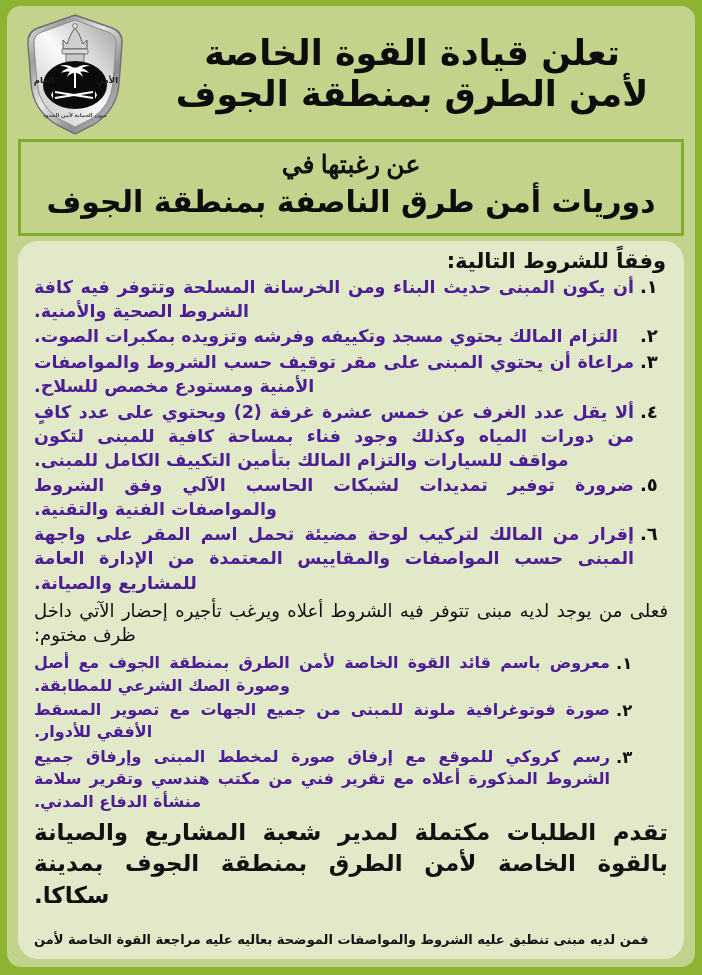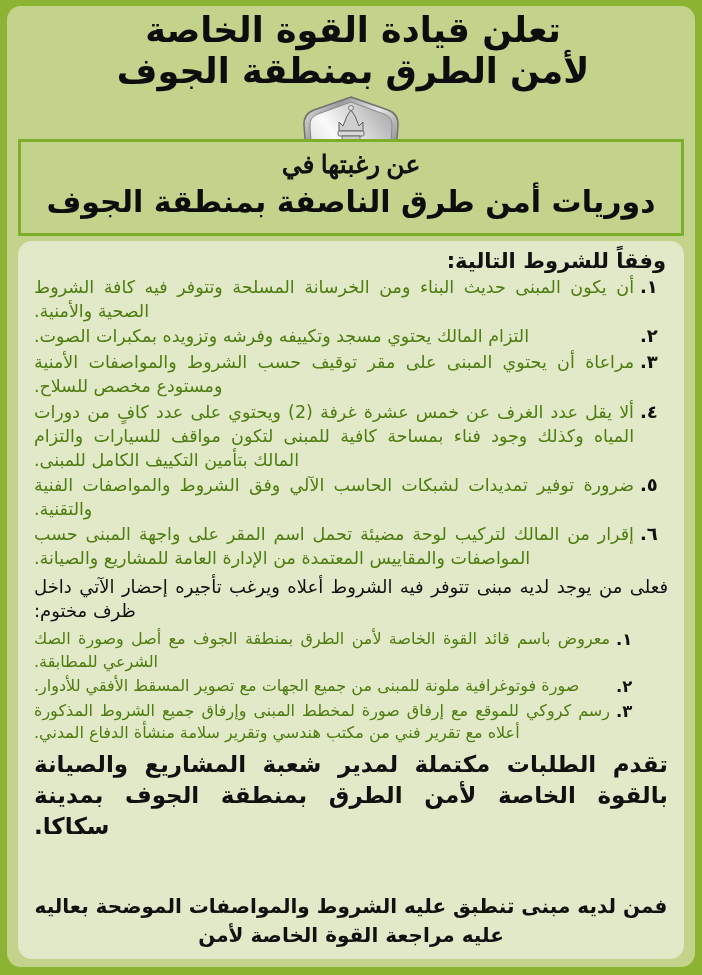--- a/index.html
+++ b/index.html
@@ -31,21 +31,21 @@
     border-radius: 14px;
     box-sizing: border-box;
     padding: 4px 5px 6px 5px;
     display: flex;
     flex-direction: column;
   }
 
   
   .header {
     display: flex;
-    flex-direction: column;
+    flex-direction: row;
     align-items: center;
     height: 128px;
     flex: 0 0 auto;
     padding: 0 4px;
     box-sizing: border-box;
   }
   .header-title {
     flex: 1 1 auto;
     text-align: center;
     font-family: "DejaVu Sans", sans-serif;
@@ -95,21 +95,21 @@
     line-height: 1.3;
     color: #0d0d0d;
     white-space: nowrap;
   }
 
   
   .body-box {
     flex: 1 1 auto;
     margin: 0 6px 2px 6px;
     background: #e2e9c8;
-    border-radius: 14px;
+    border-radius: 20px;
     box-sizing: border-box;
     padding: 8px 16px 10px 16px;
     display: flex;
     flex-direction: column;
     overflow: hidden;
   }
 
   .cond-heading {
     text-align: right;
     font-family: "DejaVu Sans", sans-serif;
@@ -139,23 +139,23 @@
     font-weight: bold;
     font-size: 18px;
     color: #111;
     line-height: 1.38;
     padding-left: 6px;
     box-sizing: border-box;
   }
   .li-text {
     flex: 1 1 auto;
     font-family: "DejaVu Sans", sans-serif;
-    font-weight: normal;
+    font-weight: bold;
     font-size: 17.5px;
-    color: #4d7c0f;
+    color: #4c1d95;
     line-height: 1.38;
     text-align: justify;
     text-align-last: left;
   }
 
   .para {
     font-family: "DejaVu Sans", sans-serif;
     font-weight: normal;
     font-size: 18px;
     color: #111;
@@ -193,24 +193,24 @@
     color: #111;
     line-height: 1.36;
     text-align: justify;
     text-align-last: left;
     margin: 2px 0 0 0;
   }
 
   .footer-note {
     font-family: "DejaVu Sans", sans-serif;
     font-weight: bold;
-    font-size: 20px;
+    font-size: 13px;
     color: #111;
     line-height: 1.42;
-    text-align: center;
+    text-align: left;
     margin-top: auto;
     padding-top: 4px;
   }
   .footer-note .ln { display: block; }
 </style>
 </head>
 <body>
 
 <div class="page">
   <div class="page-inner">

